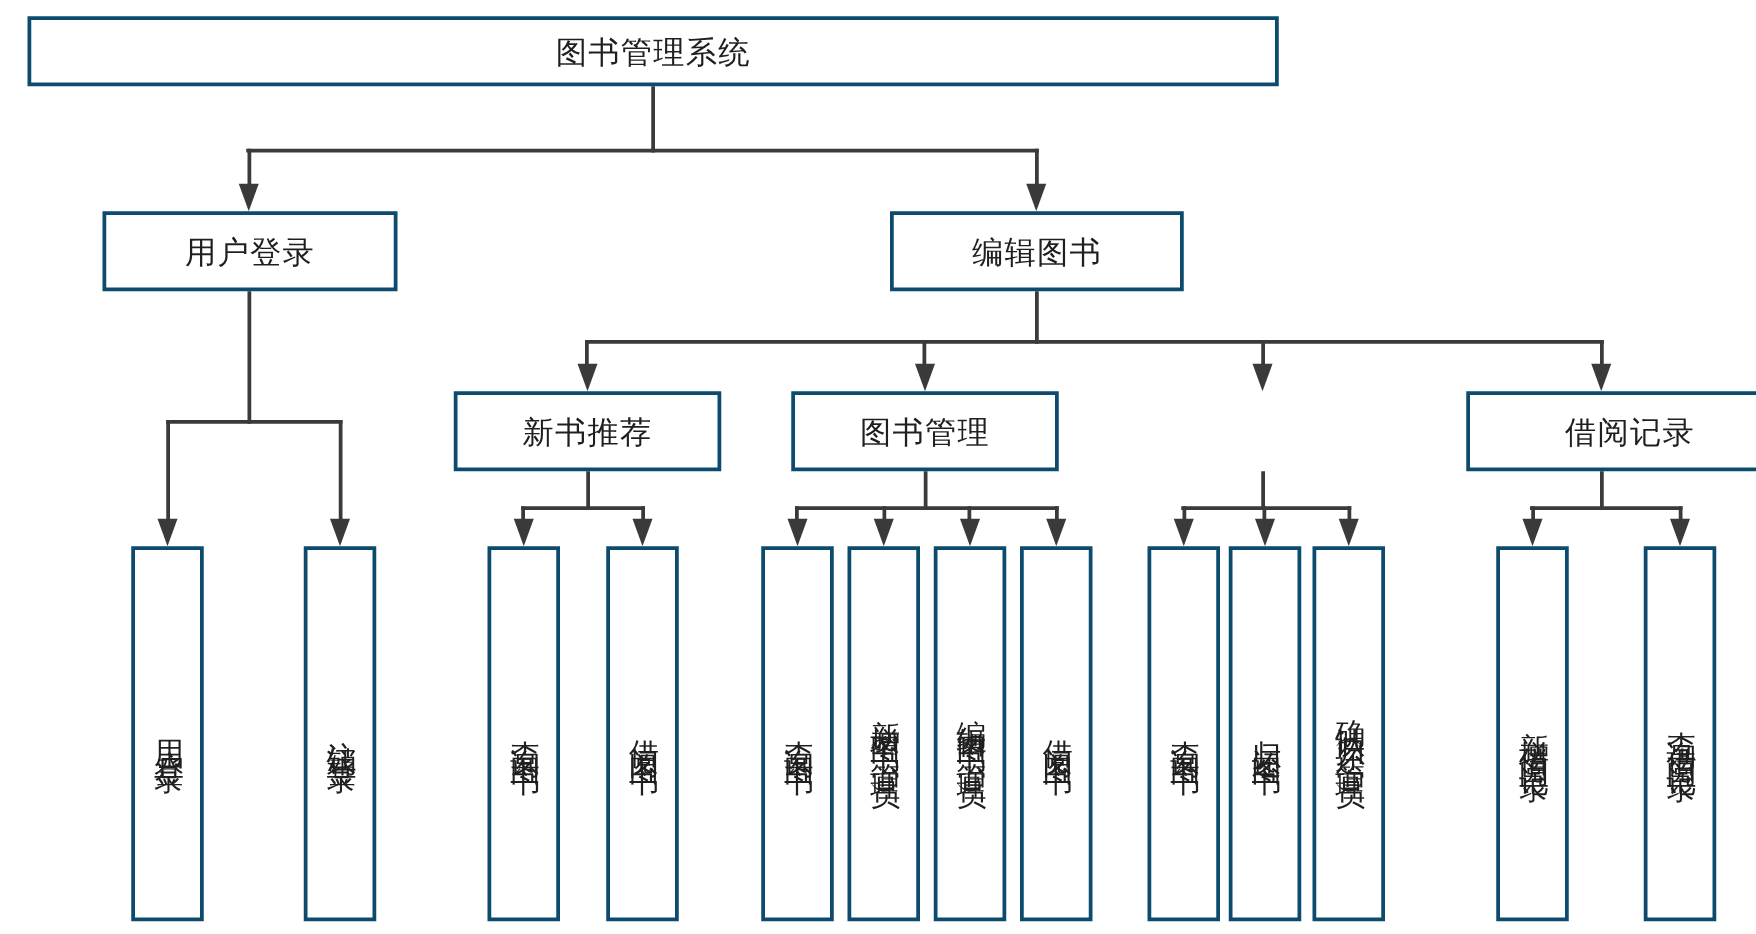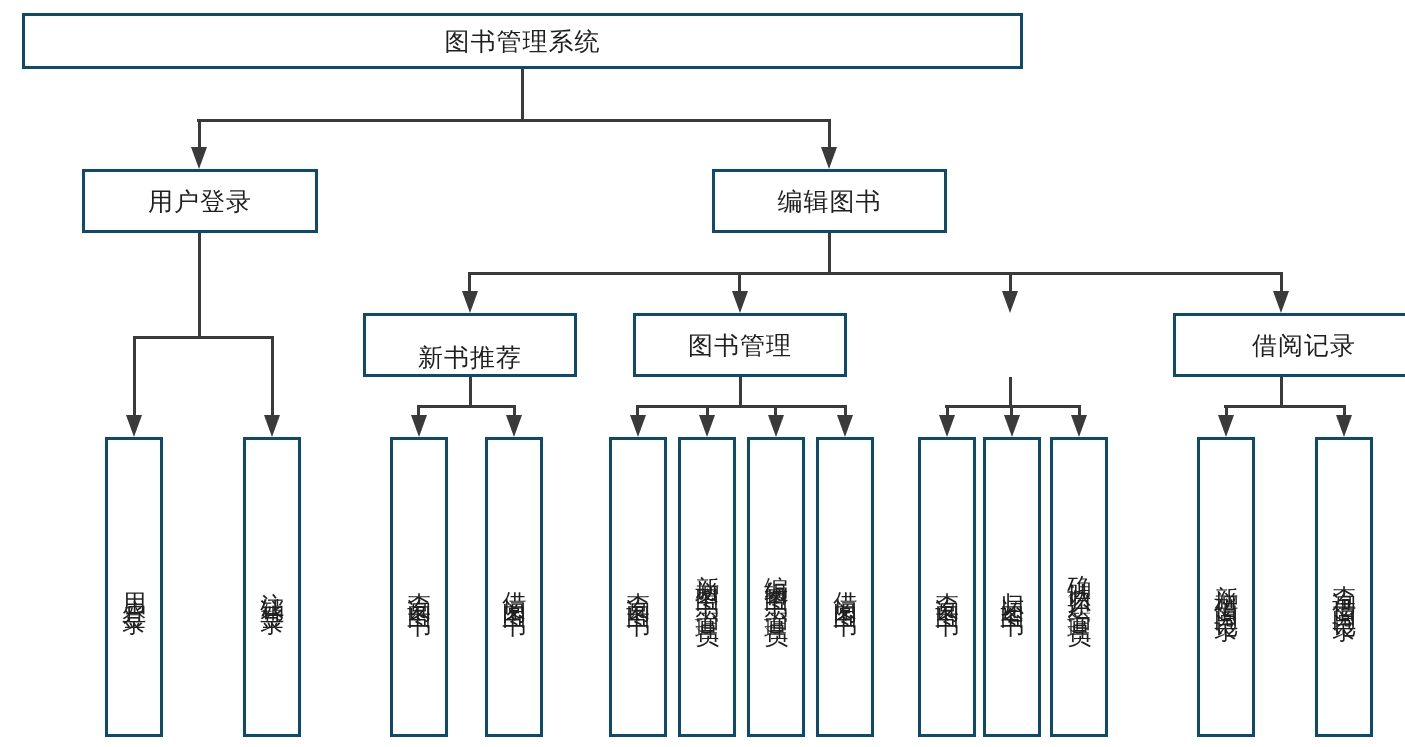--- a/index.html
+++ b/index.html
@@ -96,21 +96,21 @@
   <div class="hline" style="left:468px;top:272px;width:815px;"></div>
   <div class="vline" style="left:468px;top:272px;height:22px;"></div>
   <div class="arrowhead" style="left:462px;top:291px;"></div>
   <div class="vline" style="left:738px;top:272px;height:22px;"></div>
   <div class="arrowhead" style="left:732px;top:291px;"></div>
   <div class="vline" style="left:1009px;top:272px;height:22px;"></div>
   <div class="arrowhead" style="left:1002px;top:291px;"></div>
   <div class="vline" style="left:1280px;top:272px;height:22px;"></div>
   <div class="arrowhead" style="left:1273px;top:291px;"></div>
 
-  <div class="box hbox" style="left:363px;top:313px;width:214px;height:64px;align-items:flex-end;">
+  <div class="box hbox" style="left:363px;top:313px;width:214px;height:64px;">
     <span>新书推荐</span>
   </div>
   <div class="box hbox" style="left:633px;top:313px;width:214px;height:64px;">
     <span>图书管理</span>
   </div>
   <div class="box hbox" style="left:1173px;top:313px;width:262px;height:64px;">
     <span>借阅记录</span>
   </div>
 
   <div class="vline" style="left:469px;top:377px;height:31px;"></div>

